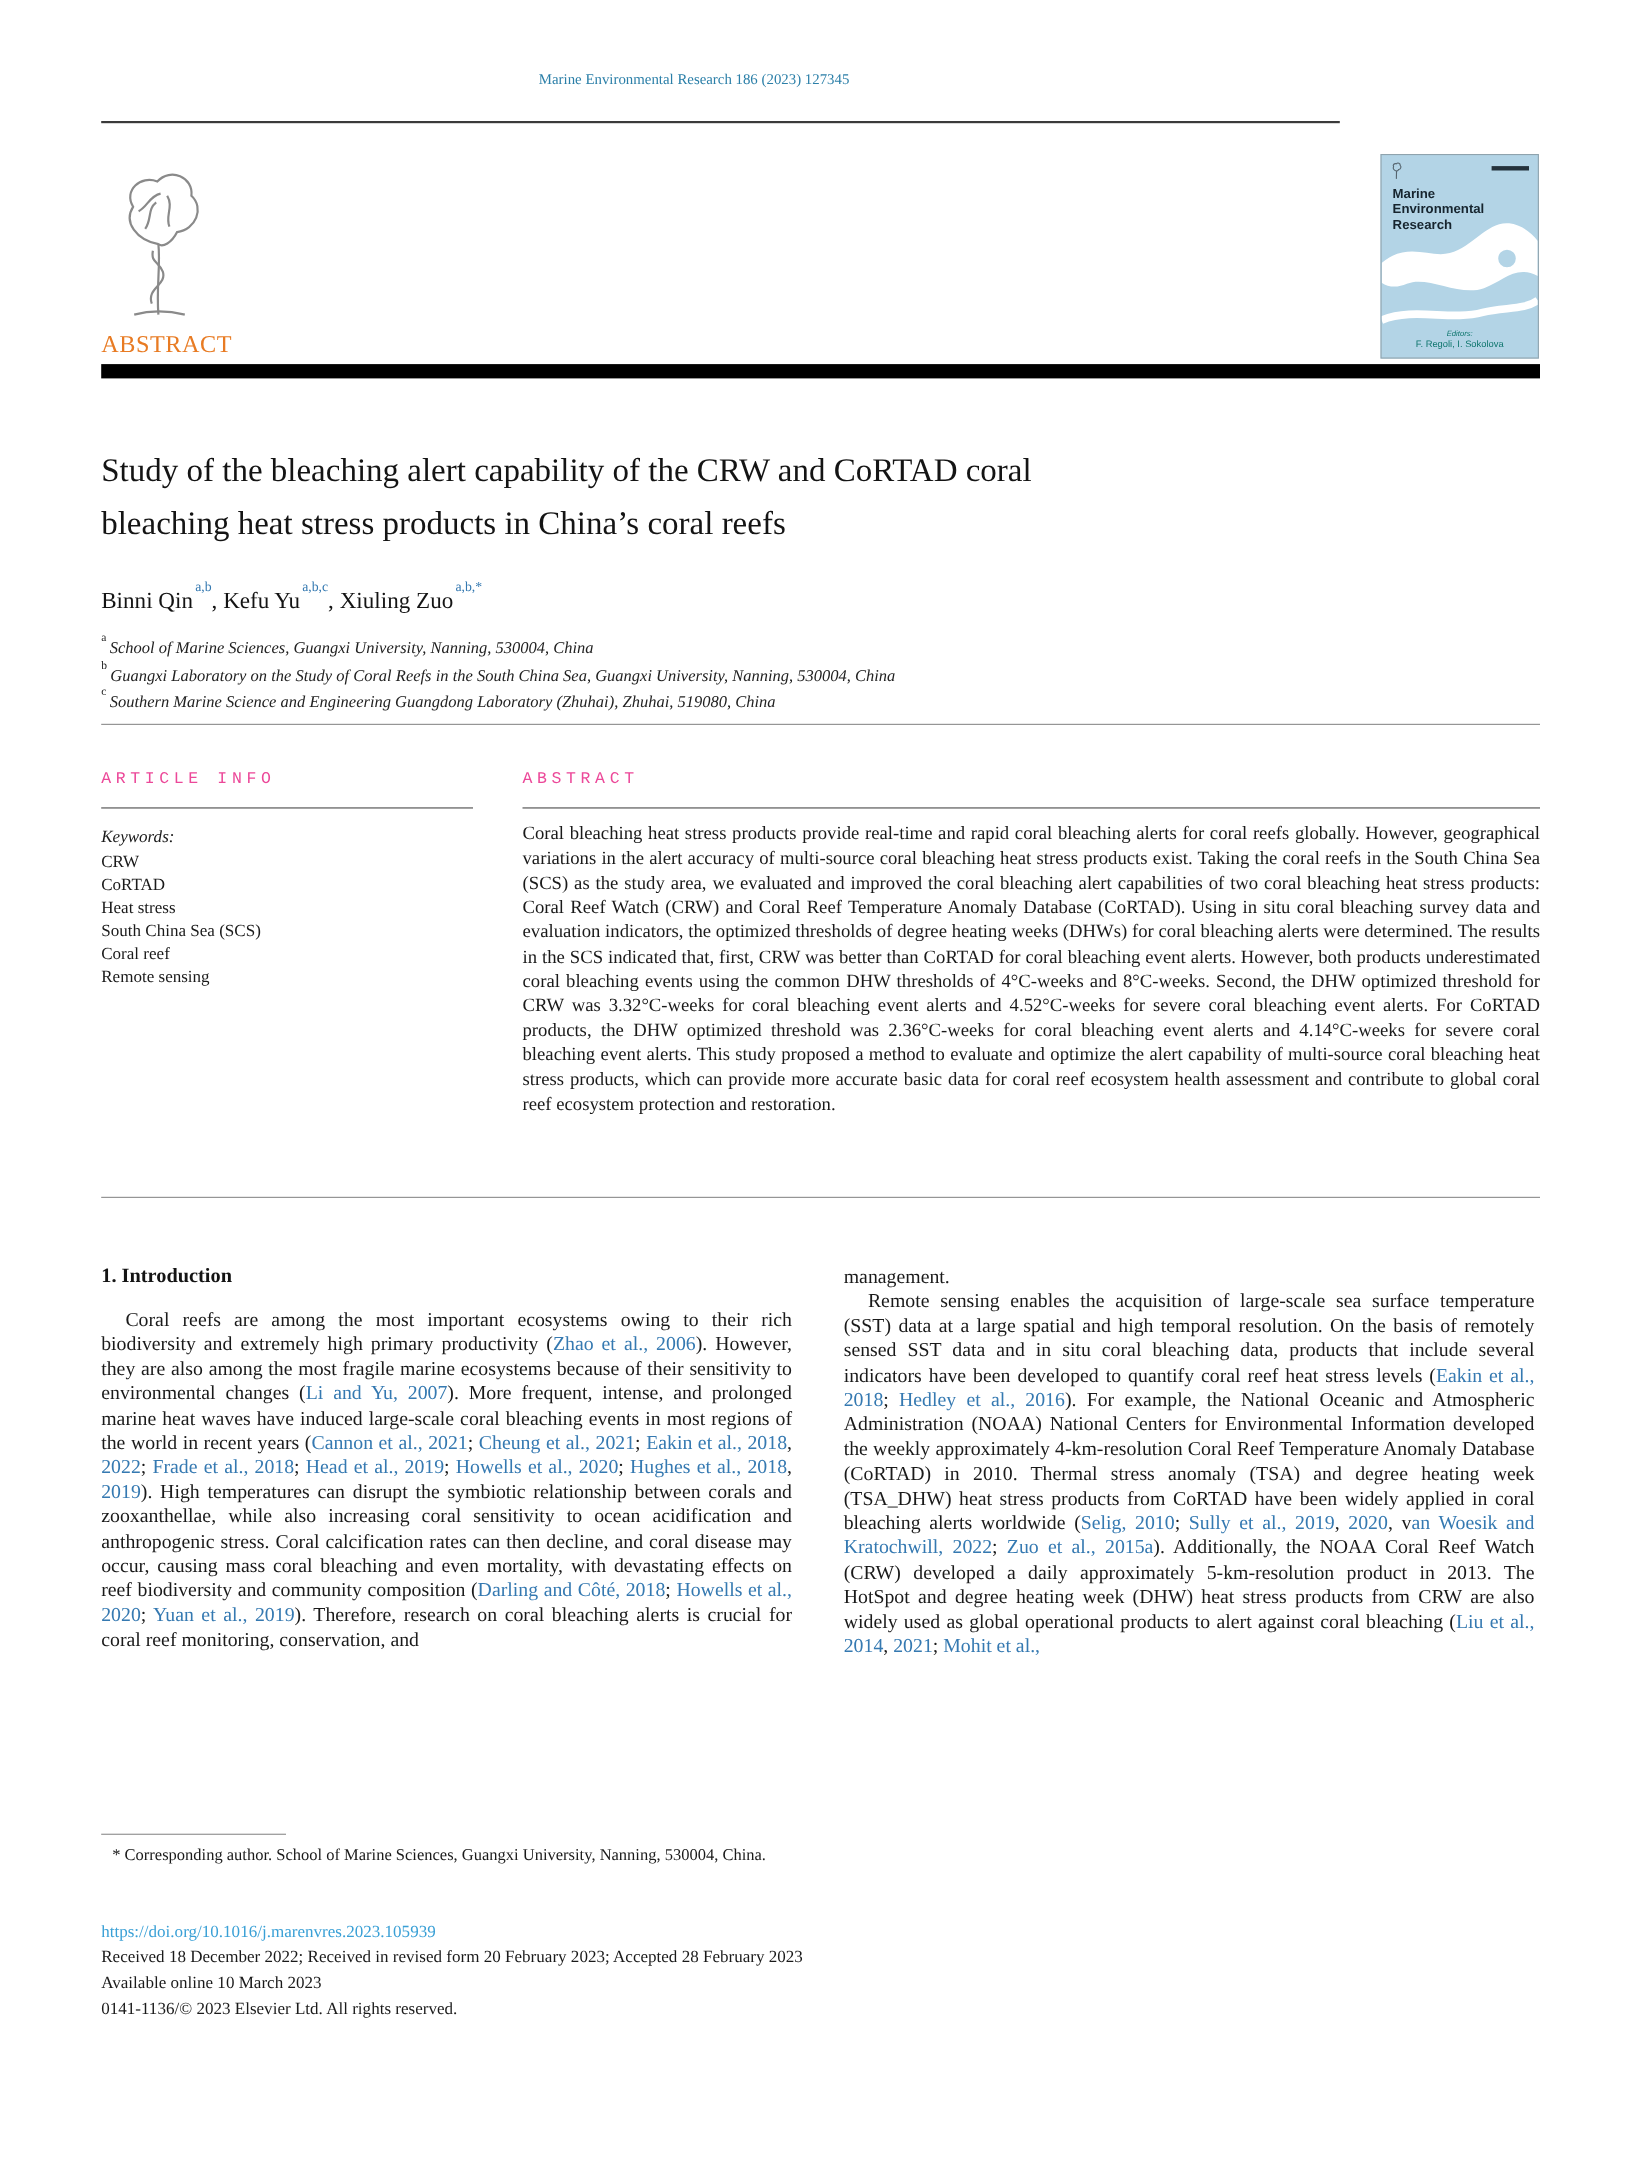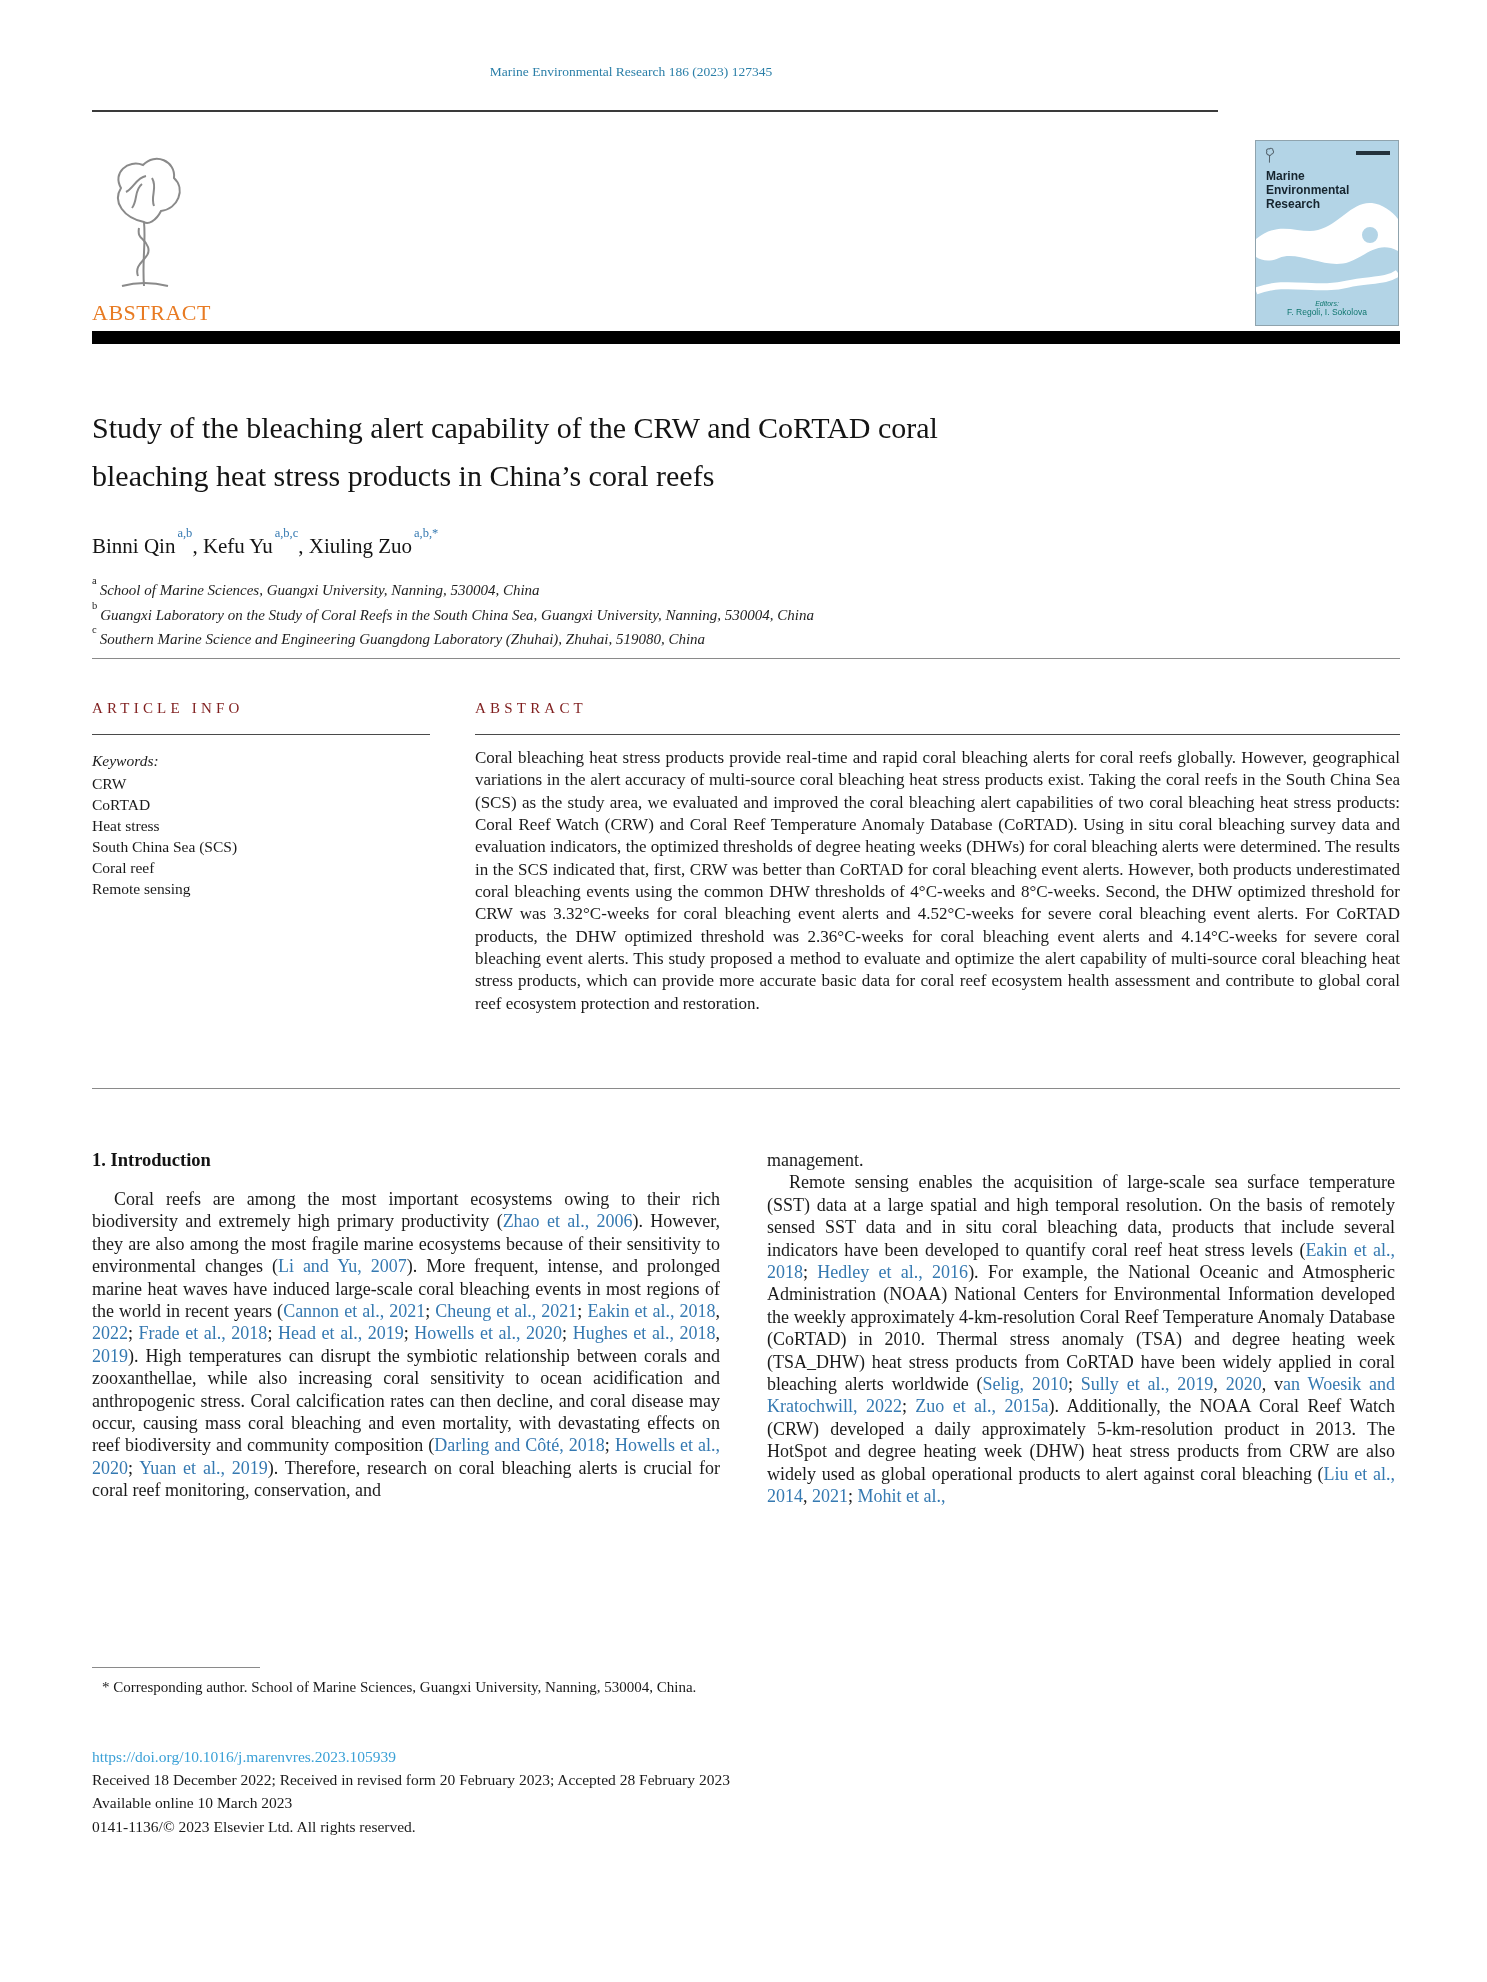--- a/index.html
+++ b/index.html
@@ -34,21 +34,21 @@
   
   .title{left:92px;top:404px;width:1308px;font-size:30px;line-height:48px;color:#141414;font-weight:normal;margin:0;}
   .authors{left:92px;top:534px;width:1308px;font-size:21px;color:#141414;}
   .authors sup{position:relative;top:-8px;font-size:12.5px;color:#3579b1;margin-left:2px;}
   .affils{left:92px;top:576px;width:1308px;font-size:15px;font-style:italic;line-height:20.5px;color:#222;}
   .affils sup{font-style:normal;font-size:10.5px;position:relative;top:-5px;margin-right:3px;}
   .rule-gray{background:#8a8a8a;height:1px;}
   .rule-dark{background:#4a4a4a;height:1px;}
 
   
-  .sec-head{font-size:15px;letter-spacing:4.2px;color:#7f1d1d;}
+  .sec-head{font-size:15px;letter-spacing:4.2px;color:#ec4899;font-family:Liberation Mono, monospace;}
   .kw-label{left:92px;top:752px;font-size:15.5px;font-style:italic;}
   .kw-list{left:92px;top:773px;font-size:15.5px;line-height:21px;}
   .abstract-body{left:475px;top:747px;width:925px;font-size:17px;line-height:22.35px;
                  text-align:justify;color:#1a1a1a;}
 
   
   .intro-head{left:92px;top:1150px;font-size:18.5px;font-weight:bold;color:#141414;}
   .bodycol{width:628px;font-size:18px;line-height:22.4px;text-align:justify;color:#1a1a1a;}
   .col-left{left:92px;top:1188px;}
   .col-right{left:767px;top:1149px;}

